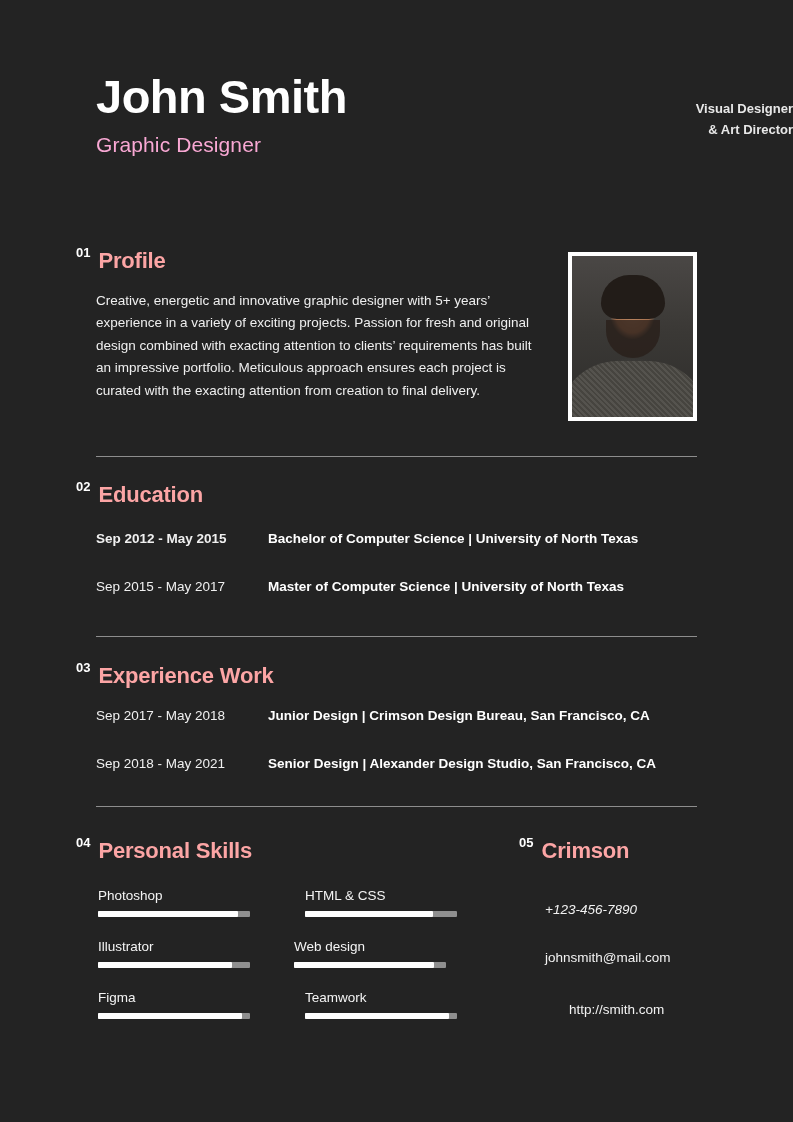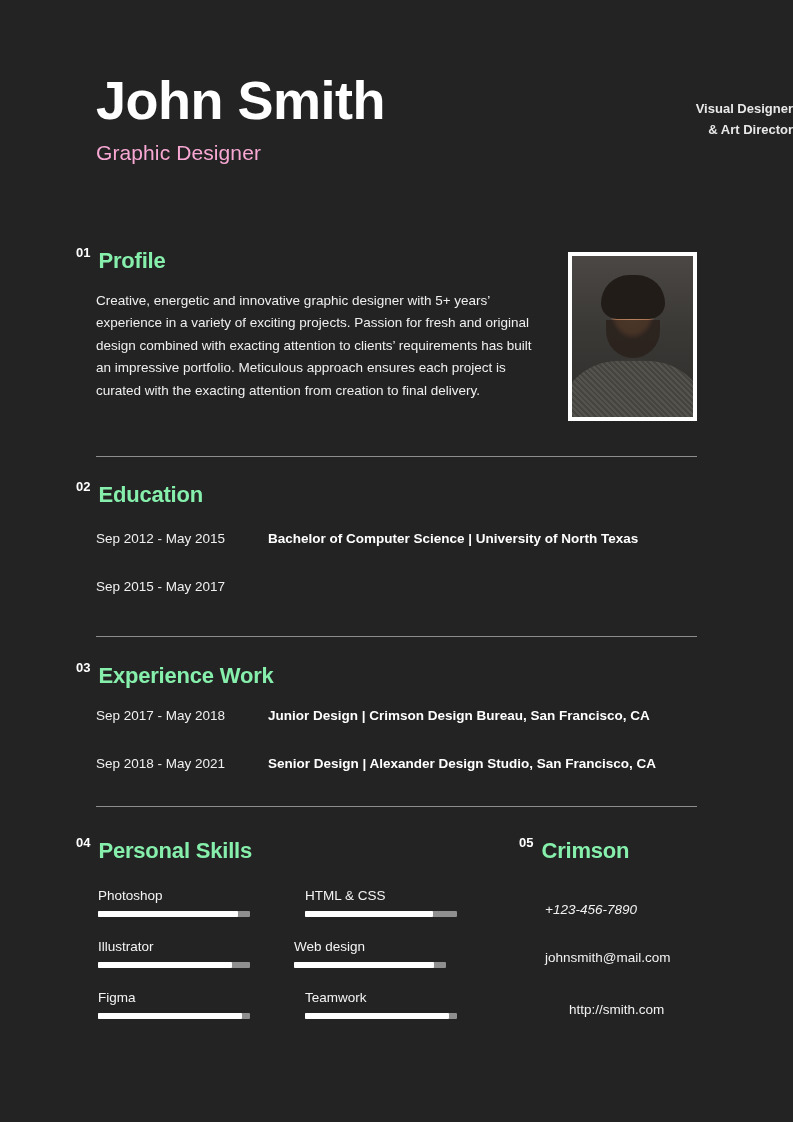--- a/index.html
+++ b/index.html
@@ -24,21 +24,21 @@
   }
 
   
   .header {
     position: absolute;
     left: 96px;
     top: 72px;
     right: 96px;
   }
   .name {
-    font-size: 54px;
+    font-size: 47px;
     font-weight: bold;
     letter-spacing: -0.5px;
     line-height: 1.05;
     color: #ffffff;
     margin: 0;
   }
   .role {
     font-size: 21px;
     font-weight: 400;
     color: #f9a8d4;
@@ -67,21 +67,21 @@
   .sec-num {
     font-size: 13px;
     font-weight: bold;
     color: #ffffff;
     position: relative;
     top: -11px;
   }
   .sec-title {
     font-size: 22px;
     font-weight: bold;
-    color: #86efac;
+    color: #fca5a5;
     letter-spacing: -0.2px;
   }
 
   .divider {
     position: absolute;
     height: 1px;
     background: #8d8d8d;
     left: 96px;
     width: 601px;
   }
@@ -233,25 +233,26 @@
   </div>
 
   <div class="divider" style="top:456px;"></div>
 
   <div class="sec-head" style="left:76px; top:482px;">
     <span class="sec-num">02</span>
     <span class="sec-title">Education</span>
   </div>
 
   <div class="entry" style="top:531px;">
-    <span class="entry-date" style="width:172px;">Sep 2012 - May 2015</span>
+    <span class="entry-date" style="width:172px;font-weight:bold;">Sep 2012 - May 2015</span>
     <span class="entry-desc">Bachelor of Computer Science | University of North Texas</span>
   </div>
   <div class="entry" style="top:579px;">
     <span class="entry-date" style="width:172px;">Sep 2015 - May 2017</span>
+    <span class="entry-desc">Master of Computer Science | University of North Texas</span>
   </div>
 
   <div class="divider" style="top:636px;"></div>
 
   <div class="sec-head" style="left:76px; top:663px;">
     <span class="sec-num">03</span>
     <span class="sec-title">Experience Work</span>
   </div>
 
   <div class="entry" style="top:708px;">

